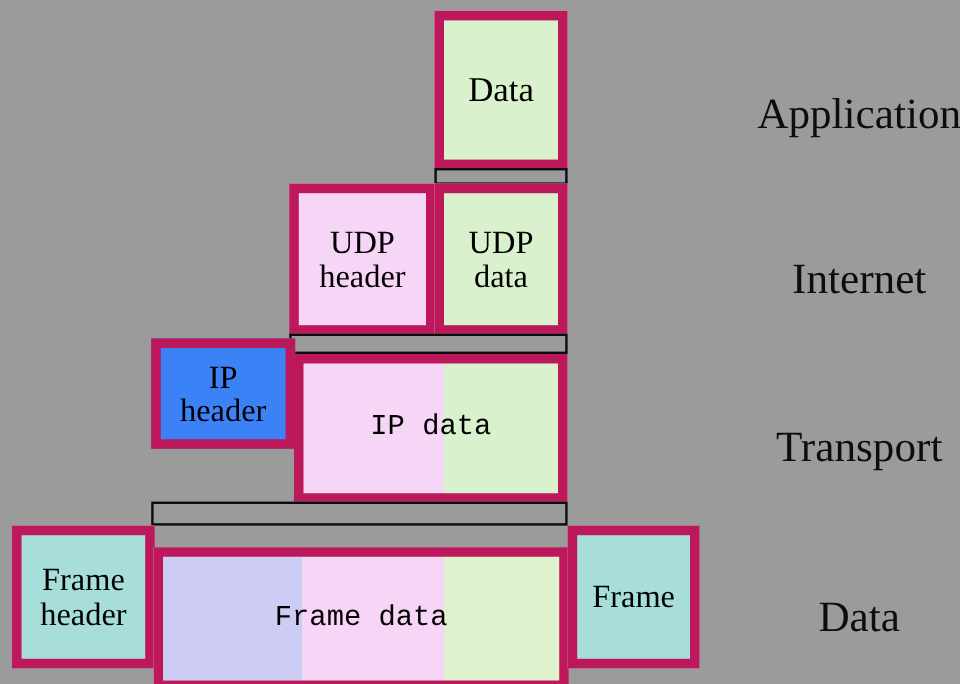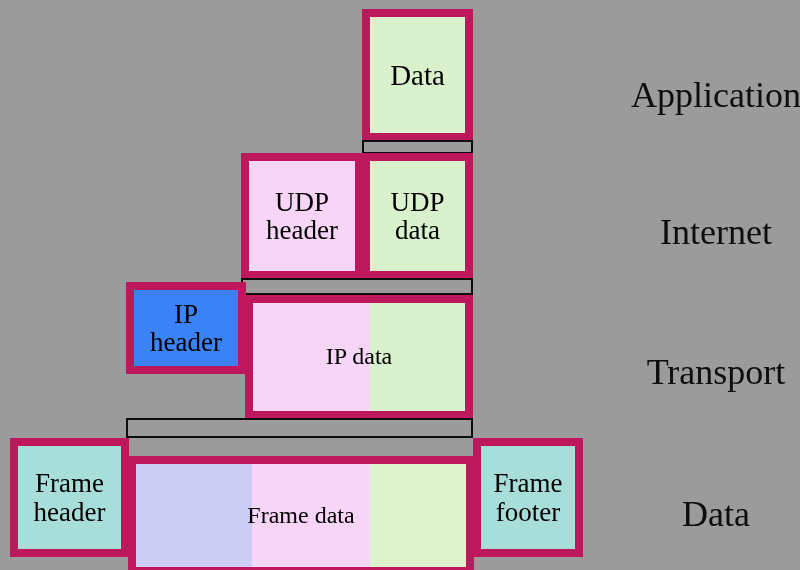--- a/index.html
+++ b/index.html
@@ -49,21 +49,21 @@
     bottom: 0;
   }
   .cell-label {
     position: relative;
     z-index: 2;
     width: 100%;
     padding: 0 2px;
     box-sizing: border-box;
   }
   .serif  { font-family: "Liberation Serif", serif; }
-  .sans   { font-family: Liberation Serif, serif; }
+  .sans   { font-family: Liberation Mono, monospace; }
 
   
   #app-data {
     left: 362px; top: 9px; width: 111px; height: 132px;
     background: #d9f2cd;
     font-size: 29px;
   }
   #spacer-app {
     left: 362px; top: 140px; width: 111px; height: 14px;
   }
@@ -182,21 +182,20 @@
   </div>
   <div class="box" id="frame-data">
     <span class="band band-lav"></span>
     <span class="band band-pink"></span>
     <span class="band band-green"></span>
     <span class="cell-label sans">Frame data</span>
   </div>
   <div class="box" id="frame-footer">
     <span class="cell-label serif">
       <span>Frame</span><br>
-      <span>footer</span>
     </span>
   </div>
 
   <div class="layer-name" id="name-application">Application</div>
   <div class="layer-name" id="name-transport">Internet</div>
   <div class="layer-name" id="name-internet">Transport</div>
   <div class="layer-name" id="name-link">Data</div>
 
 </div>
 

